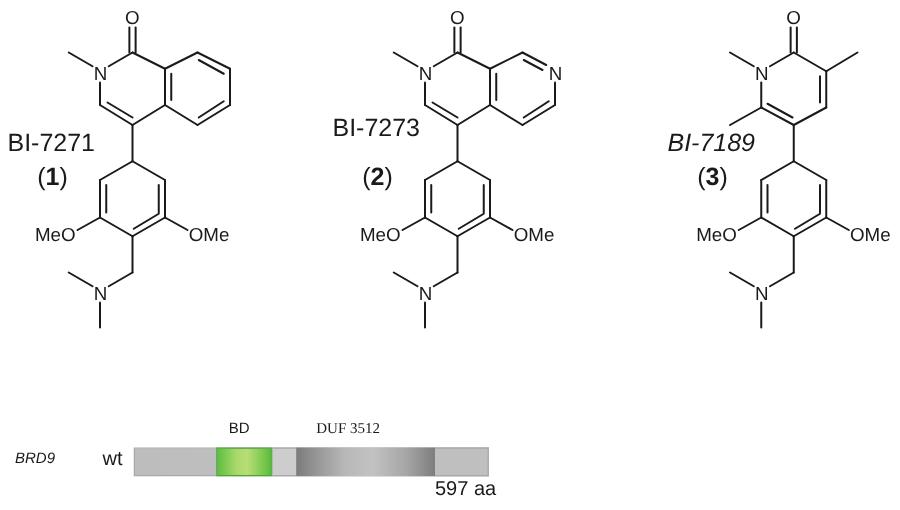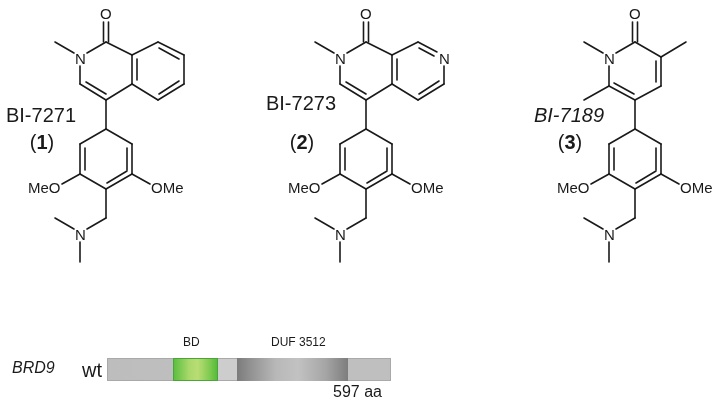--- a/index.html
+++ b/index.html
@@ -4,33 +4,33 @@
 <style>
   html, body { margin:0; padding:0; background:#ffffff; }
   body { width:720px; height:408px; position:relative; overflow:hidden;
          font-family:"Liberation Sans", sans-serif; color:#1a1a1a; }
   svg.mol { position:absolute; left:0; top:0; }
   .bond { stroke:#1a1a1a; stroke-width:1.6; fill:none; stroke-linecap:round; }
   .atom { font-family:"Liberation Sans", sans-serif; font-size:15px; fill:#1a1a1a; }
   .cmpd-name { position:absolute; font-size:20px; color:#1a1a1a; text-align:center; width:110px; line-height:22px; }
   .cmpd-num { position:absolute; font-size:20px; color:#1a1a1a; text-align:center; width:60px; line-height:22px; }
   .cmpd-num b { font-weight:bold; }
-  .gene-label { position:absolute; left:12px; top:359px; font-size:16px; font-style:italic; color:#1a1a1a; }
-  .wt-label { position:absolute; left:82px; top:359px; font-size:20px; color:#1a1a1a; }
+  .gene-label { position:absolute; left:12px; top:359px; font-size:12px; font-style:italic; color:#1a1a1a; }
+  .wt-label { position:absolute; left:82px; top:359px; font-size:16px; color:#1a1a1a; }
   .bar { position:absolute; left:107px; top:358px; width:284px; height:23px;
          background:linear-gradient(90deg,#bdbdbd 0%,#c3c3c3 100%); box-sizing:border-box; border:1px solid #a9a9a9; }
   .seg { position:absolute; top:358px; height:23px; box-sizing:border-box; }
   .seg-bd { left:173px; width:45px; border:1px solid #4aa63a;
             background:linear-gradient(90deg,#5cbf3f 0%,#a9d86a 35%,#b9dd75 55%,#7bc94e 85%,#56bb3b 100%); }
   .seg-gap { left:218px; width:19px; background:#cdcdcd; border-top:1px solid #a9a9a9; border-bottom:1px solid #a9a9a9; }
   .seg-duf { left:237px; width:111px;
              background:linear-gradient(90deg,#7b7b7c 0%,#8e8e8f 10%,#b8b8b9 35%,#c2c2c3 55%,#a5a5a6 80%,#7d7d7e 100%); }
   .seg-end { left:348px; width:43px; background:#bfbfbf; border:1px solid #a9a9a9; border-left:none; }
   .dom-label { position:absolute; font-size:12px; color:#1a1a1a; }
-  .len-label { position:absolute; left:333px; top:383px; font-size:16px; color:#1a1a1a; }
+  .len-label { position:absolute; left:348px; top:383px; font-size:16px; color:#1a1a1a; }
 </style>
 </head>
 <body>
 
 <svg class="mol" width="720" height="300" viewBox="0 0 720 300">
 
   <g>
 
     <line class="bond" x1="103.5" y1="22" x2="103.5" y2="42"></line>
     <line class="bond" x1="108.5" y1="22" x2="108.5" y2="42"></line>
@@ -190,14 +190,14 @@
 <div class="gene-label">BRD9</div>
 <div class="wt-label">wt</div>
 
 <div class="bar"></div>
 <div class="seg seg-bd"></div>
 <div class="seg seg-gap"></div>
 <div class="seg seg-duf"></div>
 <div class="seg seg-end"></div>
 
 <div class="dom-label" style="left:183px; top:335px;">BD</div>
-<div class="dom-label" style="left:271px; top:335px;">DUF 3512</div>
+<div class="dom-label" style="left:253px; top:335px;font-family:Liberation Serif, serif;">DUF 3512</div>
 <div class="len-label">597 aa</div>
 
 </body></html>

